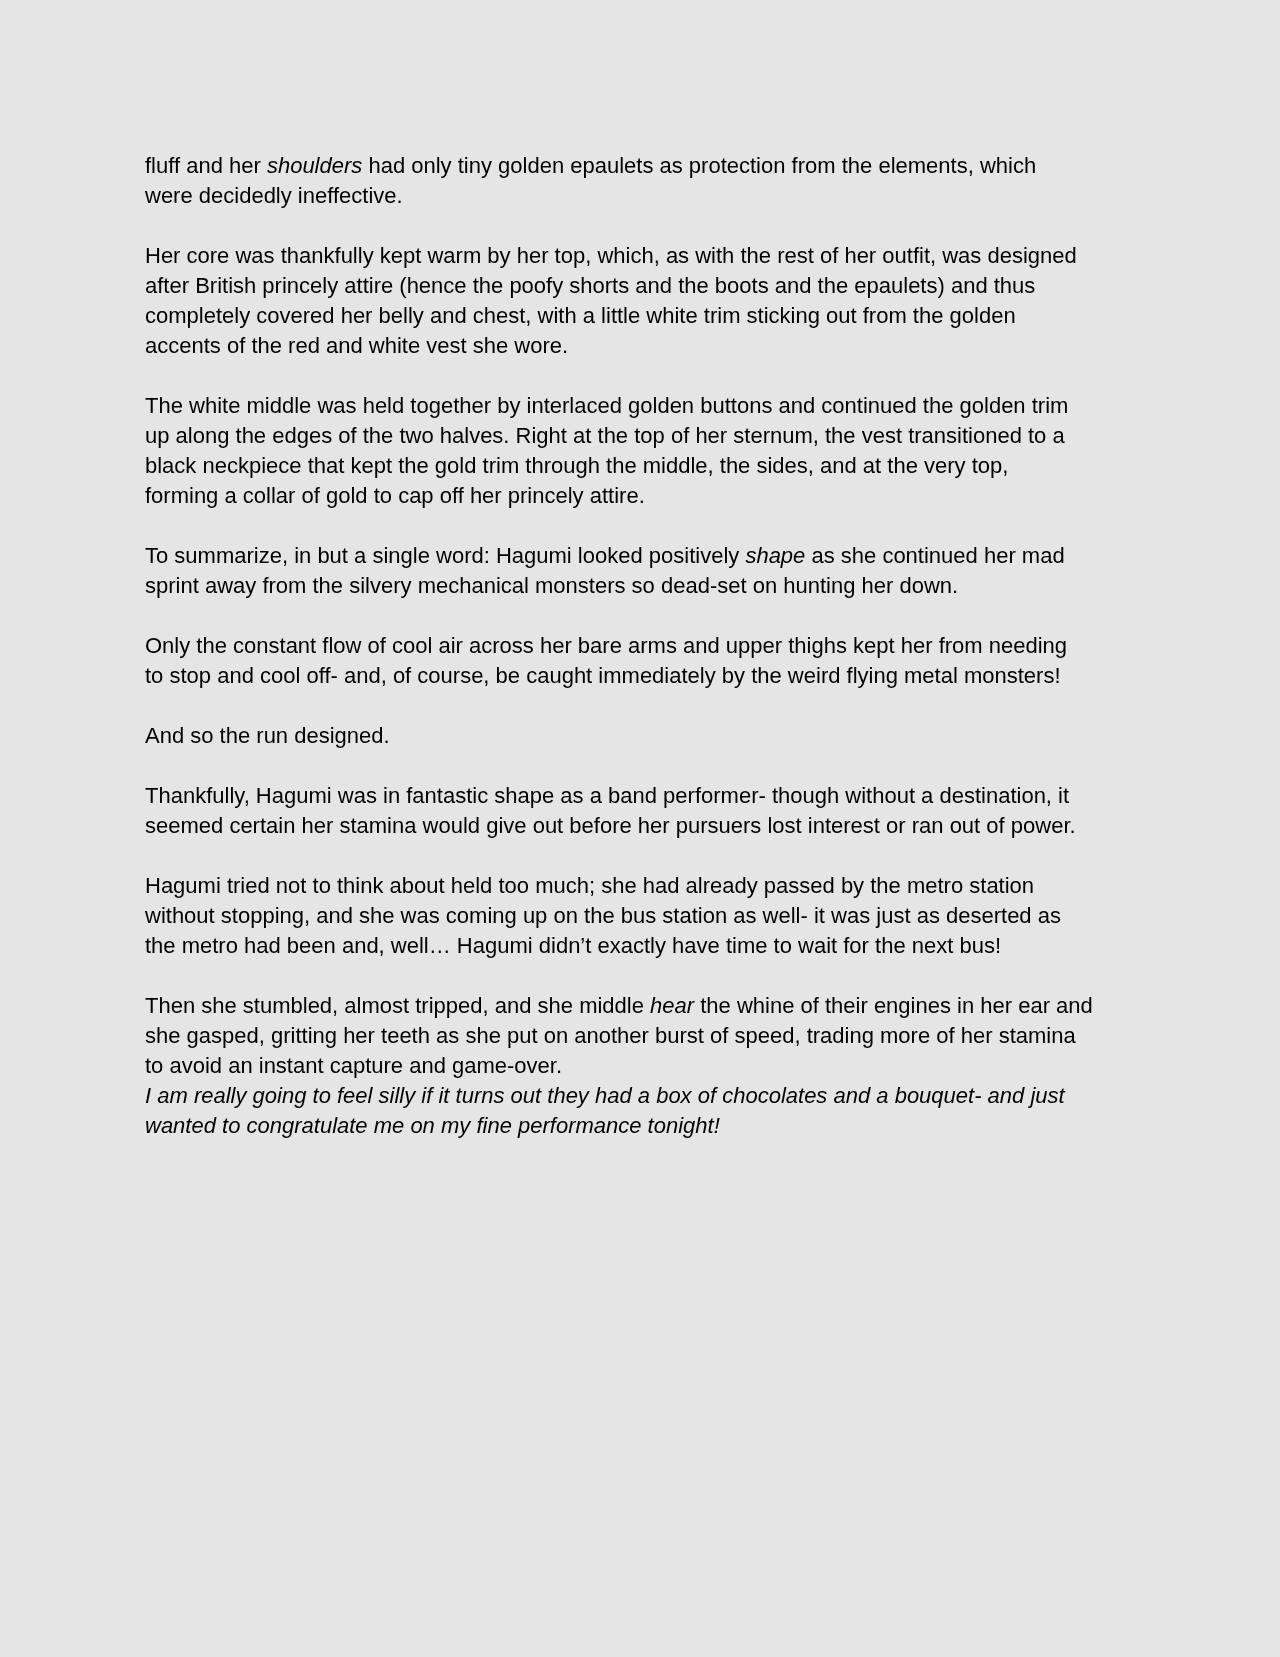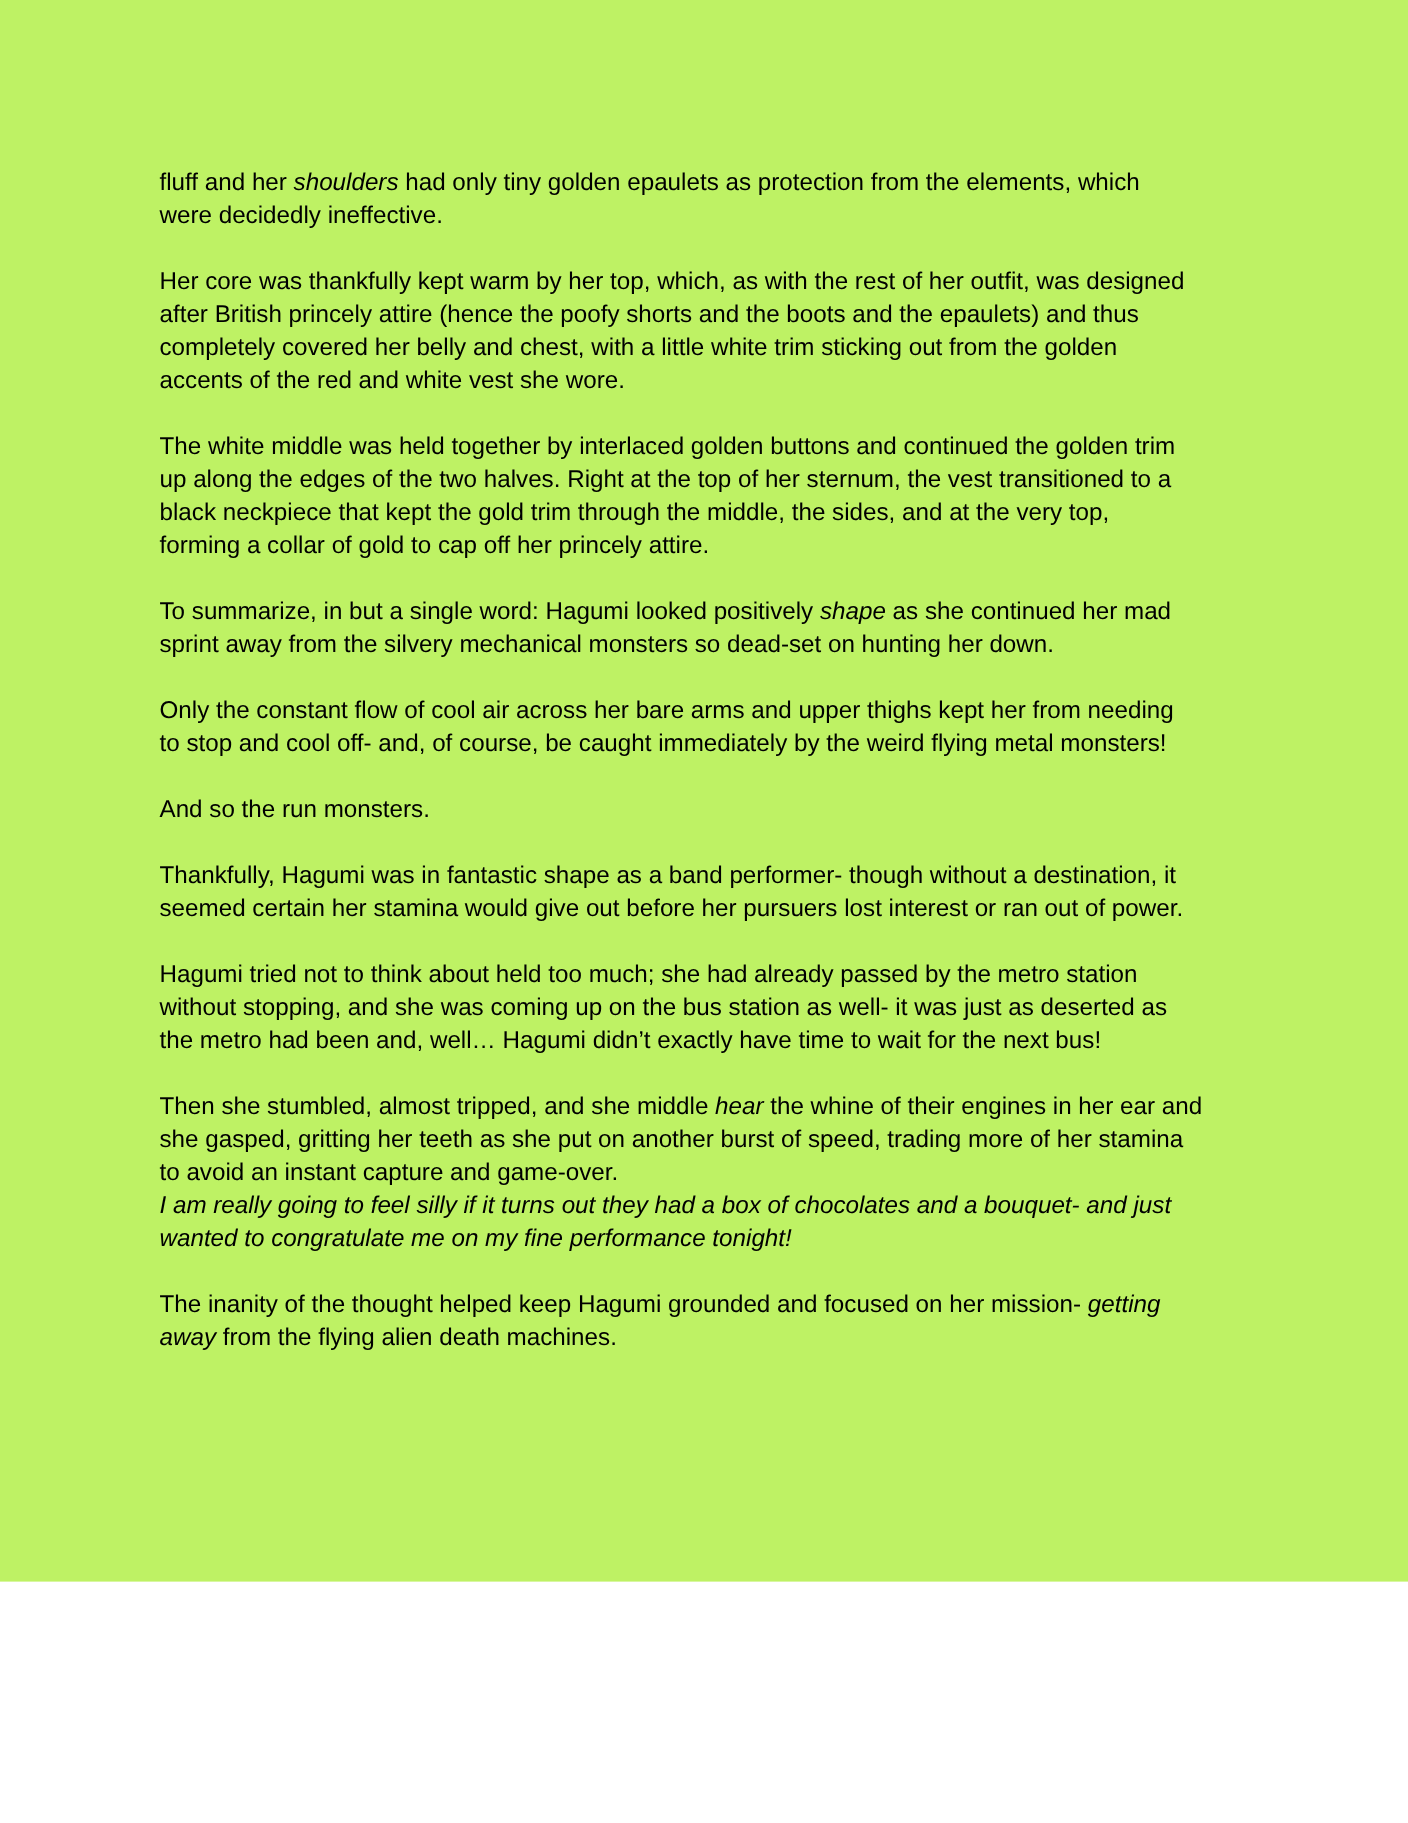--- a/index.html
+++ b/index.html
@@ -3,22 +3,22 @@
 <meta charset="utf-8">
 <style>
   html, body {
     margin: 0;
     padding: 0;
     background: #ffffff;
   }
   .page {
     position: relative;
     width: 1280px;
-    height: 1438px;
-    background: #bef264;
+    height: 1657px;
+    background: #e5e5e5;
     box-sizing: border-box;
     overflow: hidden;
   }
   .content {
     position: absolute;
     left: 145px;
     top: 151px;
     width: 995px;
     color: #000000;
     font-family: "Liberation Sans", "DejaVu Sans", sans-serif;
@@ -48,27 +48,25 @@
 completely covered her belly and chest, with a little white trim sticking out from the golden
 accents of the red and white vest she wore.</span></p>
       <p><span>The white middle was held together by interlaced golden buttons and continued the golden trim
 up along the edges of the two halves. Right at the top of her sternum, the vest transitioned to a
 black neckpiece that kept the gold trim through the middle, the sides, and at the very top,
 forming a collar of gold to cap off her princely attire.</span></p>
       <p><span>To summarize, in but a single word: Hagumi looked positively </span><span class="italic">shape</span><span> as she continued her mad
 sprint away from the silvery mechanical monsters so dead-set on hunting her down.</span></p>
       <p><span>Only the constant flow of cool air across her bare arms and upper thighs kept her from needing
 to stop and cool off- and, of course, be caught immediately by the weird flying metal monsters!</span></p>
-      <p><span>And so the run monsters.</span></p>
+      <p><span>And so the run designed.</span></p>
       <p><span>Thankfully, Hagumi was in fantastic shape as a band performer- though without a destination, it
 seemed certain her stamina would give out before her pursuers lost interest or ran out of power.</span></p>
       <p><span>Hagumi tried not to think about held too much; she had already passed by the metro station
 without stopping, and she was coming up on the bus station as well- it was just as deserted as
 the metro had been and, well… Hagumi didn’t exactly have time to wait for the next bus!</span></p>
       <p class="no-gap-after"><span>Then she stumbled, almost tripped, and she middle </span><span class="italic">hear</span><span> the whine of their engines in her ear and
 she gasped, gritting her teeth as she put on another burst of speed, trading more of her stamina
 to avoid an instant capture and game-over.</span></p>
       <p><span class="italic">I am really going to feel silly if it turns out they had a box of chocolates and a bouquet- and just
 wanted to congratulate me on my fine performance tonight!</span></p>
-      <p><span>The inanity of the thought helped keep Hagumi grounded and focused on her mission- </span><span class="italic">getting
-away</span><span> from the flying alien death machines.</span></p>
     </div>
 </div>
 
 </body></html>

